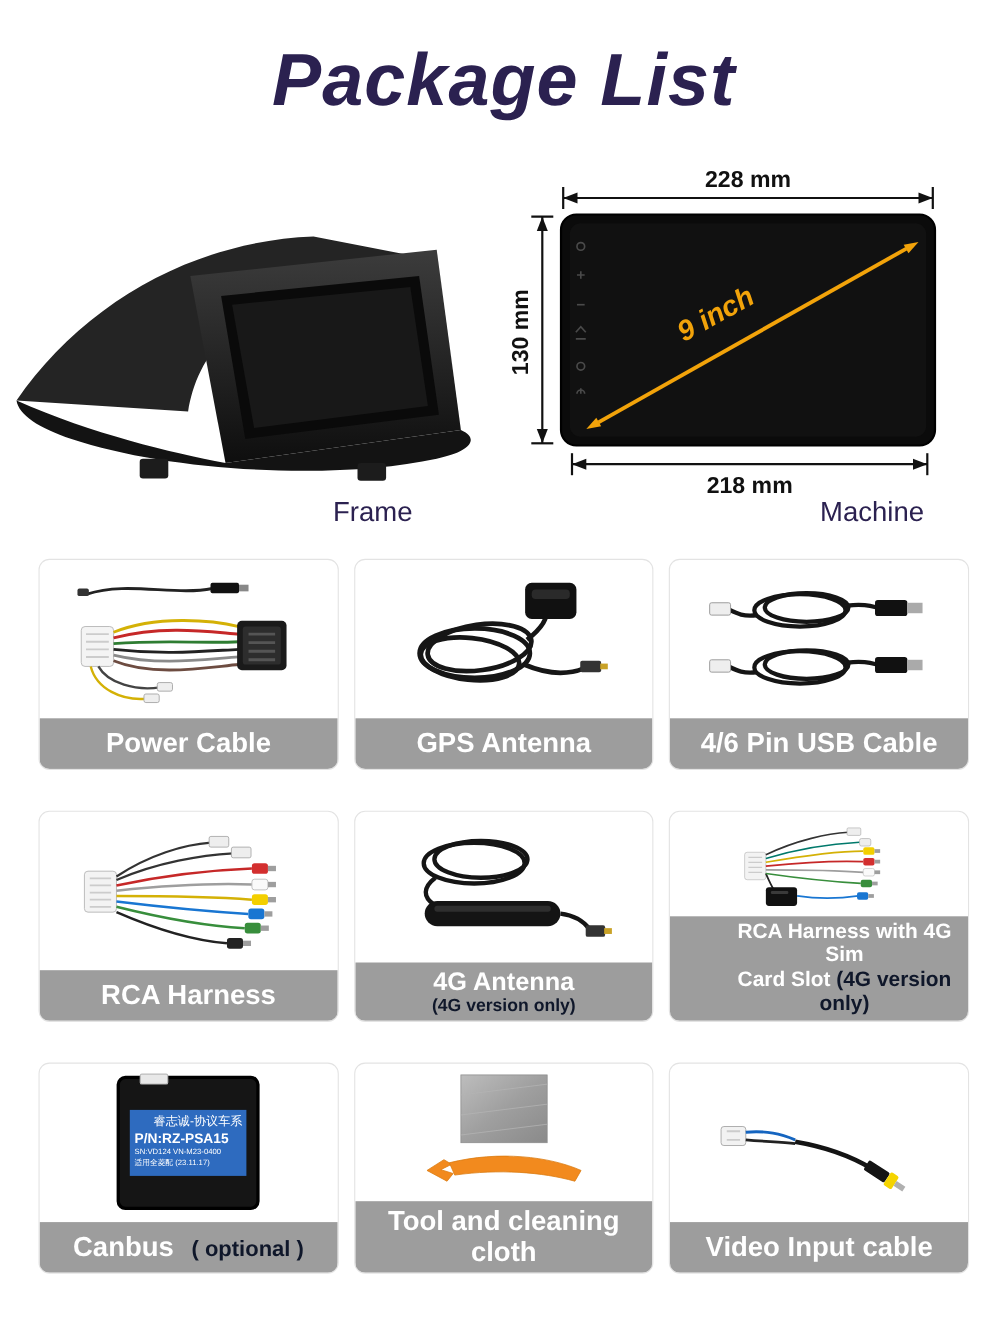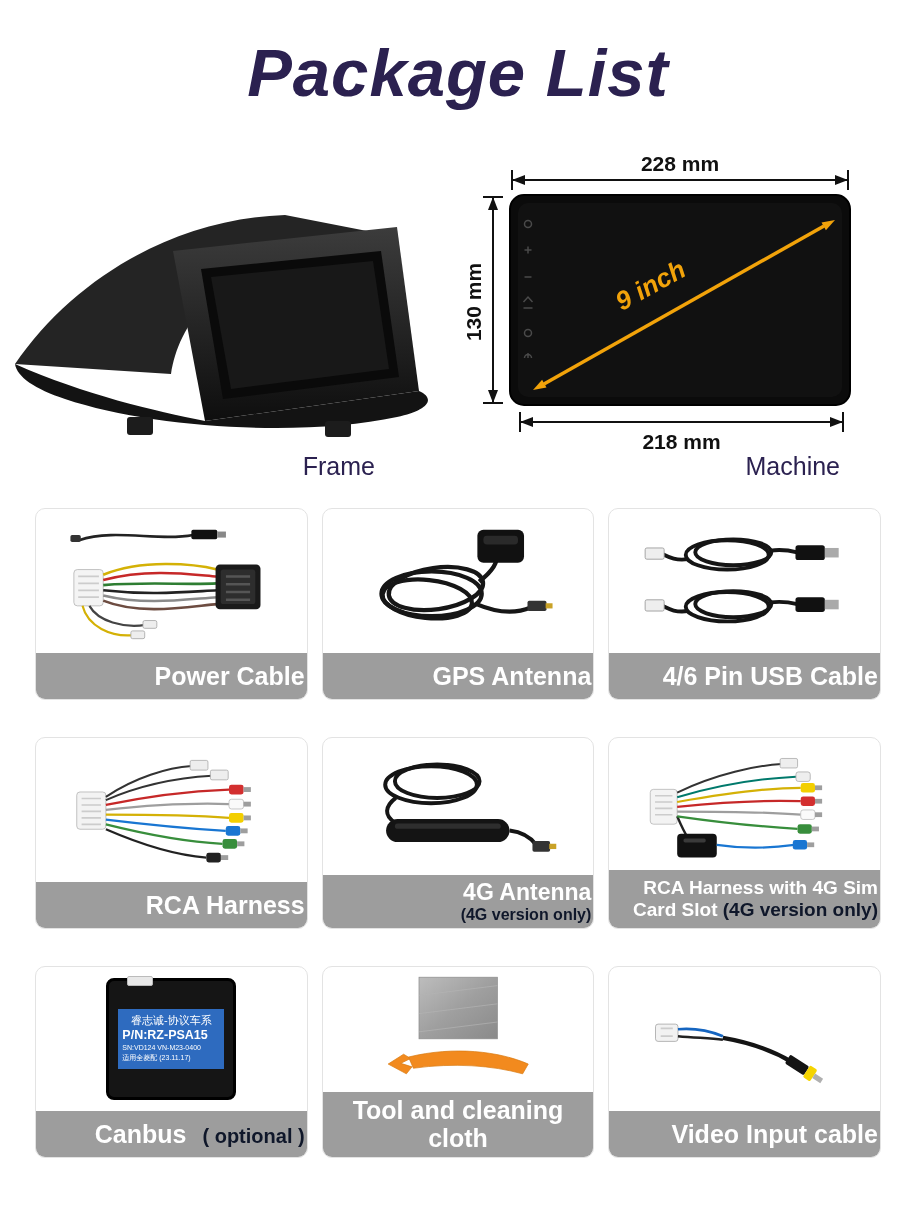--- a/index.html
+++ b/index.html
@@ -25,36 +25,36 @@
 
   
   .grid { position:absolute; left:35px; top:508px; width:846px;
           display:grid; grid-template-columns:repeat(3,1fr); column-gap:14px; row-gap:37px; }
   .card { height:192px; background:#fff; border:1px solid #e3e3e3; border-radius:10px;
           overflow:hidden; display:flex; flex-direction:column; }
   .card-img { flex:1; display:flex; align-items:center; justify-content:center; overflow:hidden; }
   .card-img svg { width:92%; height:90%; }
   .card-label { background:#9d9d9d; color:#fff; font-weight:bold; text-align:center;
                 display:flex; flex-direction:column; justify-content:center;
-                min-height:46px; font-size:25px; line-height:1.15; padding:4px 2px;align-items:flex-end; }
+                min-height:46px; font-size:25px; line-height:1.15; padding:4px 2px; }
   .card-label .line-main { font-size:23px; }
-  .card-label.small { font-size:19px; min-height:58px; }
+  .card-label.small { font-size:19px; min-height:58px;padding-left:48px; }
   .red { color:#0f172a; }
   .note-line { font-size:16px; font-weight:bold; }
   .row-inline { display:flex; justify-content:center; align-items:baseline; gap:16px; }
   .opt { font-size:20px; }
 
   
   .canbus-box { width:130px; height:122px; background:#151515; border:3px solid #000;
                 border-radius:8px; display:flex; align-items:center; justify-content:center;
                 position:relative; }
   .canbus-tab { position:absolute; top:-5px; left:18px; width:26px; height:10px;
                 background:#e8e8e8; border:1px solid #bbb; border-radius:2px; }
   .canbus-sticker { width:106px; background:#2e6bbf; color:#fff; padding:5px 4px 6px; }
-  .cb1 { font-size:11px; text-align:center; line-height:1.2; }
+  .cb1 { font-size:11px; text-align:right; line-height:1.2; }
   .cb2 { font-size:12.5px; font-weight:bold; line-height:1.3; }
   .cb3,.cb4 { font-size:7px; line-height:1.4; }
 </style>
 </head>
 <body>
 
 <div class="page">
 
   <div class="title">Package List</div>
 

